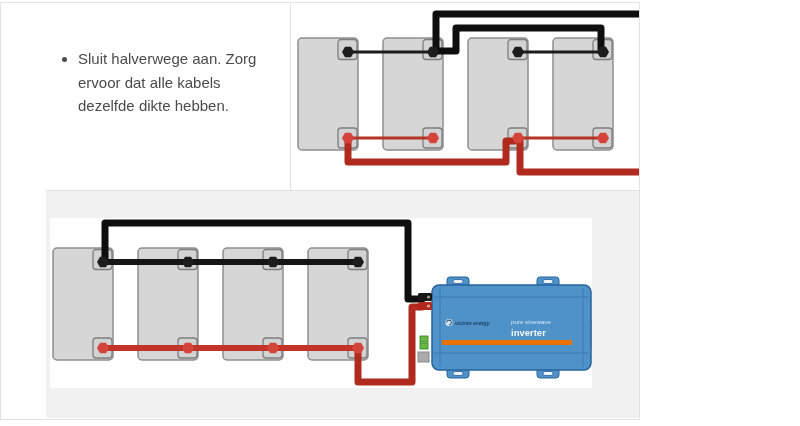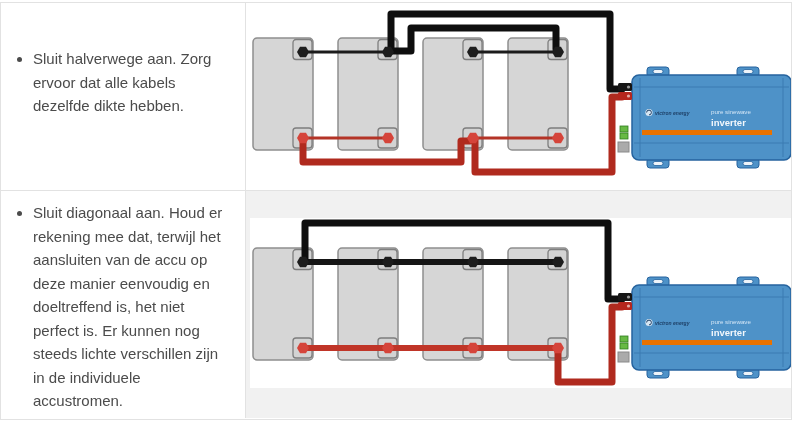--- a/index.html
+++ b/index.html
@@ -1,19 +1,19 @@
 <!DOCTYPE html>
 <html><head>
 <meta charset="utf-8">
 <style>
   html,body{margin:0;padding:0;background:#ffffff;}
   .stage{position:relative;width:800px;height:426px;background:#ffffff;overflow:hidden;
          font-family:"Liberation Sans", sans-serif;}
-  .tbl{position:absolute;left:0;top:2px;width:792px;height:418px;
-       border:1px solid #e2e2e2;box-sizing:border-box;background:#ffffff;}
+  .tbl{position:absolute;left:0;top:2px;width:640px;height:418px;
+       border:1px solid #e2e2e2;box-sizing:border-box;background:#ffffff;padding-left:45px;}
   .row{display:flex;box-sizing:border-box;}
   .row1{height:188px;border-bottom:1px solid #e2e2e2;}
   .row2{height:227px;}
   .cell-text{width:245px;box-sizing:border-box;border-right:1px solid #e2e2e2;background:#ffffff;}
   .cell-diagram{flex:1;position:relative;overflow:hidden;background:#ffffff;}
   .row2 .cell-diagram{background:#f1f1f1;}
   .bullets{margin:0;padding:0 8px 0 32px;}
   .bullets li{font-size:15px;line-height:23.5px;color:#4b4b4b;white-space:pre-line;
               list-style:disc outside;}
   .row1 .bullets{padding-top:44px;}
@@ -126,33 +126,20 @@
           <use href="#bolt-pos" x="303" y="138"></use>
             <use href="#bolt-pos" x="388" y="138"></use>
           <use href="#bolt-pos" x="473" y="138"></use>
             <use href="#bolt-pos" x="558" y="138"></use>
           <use href="#inverter-sym" x="618" y="66"></use>
         </svg>
       </div>
     </div>
 
     <div class="row row2">
-      <div class="cell-text">
-        <ul class="bullets">
-          <li>Sluit diagonaal aan. Houd er
-rekening mee dat, terwijl het
-aansluiten van de accu op
-deze manier eenvoudig en
-doeltreffend is, het niet
-perfect is. Er kunnen nog
-steeds lichte verschillen zijn
-in de individuele
-accustromen.</li>
-        </ul>
-      </div>
       <div class="cell-diagram">
         <div class="inset">
           <svg width="542" height="170" viewBox="250 218 542 170">
             <use href="#battery-sym" x="253" y="248"></use>
             <use href="#battery-sym" x="338" y="248"></use>
             <use href="#battery-sym" x="423" y="248"></use>
             <use href="#battery-sym" x="508" y="248"></use>
             <path class="busn" d="M303 262 H558" stroke="#151515"></path>
             <path class="busp" d="M303 348 H558" stroke="#c03528"></path>
             <path class="wn7" d="M305 260 V223 H608 V299 H622" stroke="#0e0e0e"></path>

